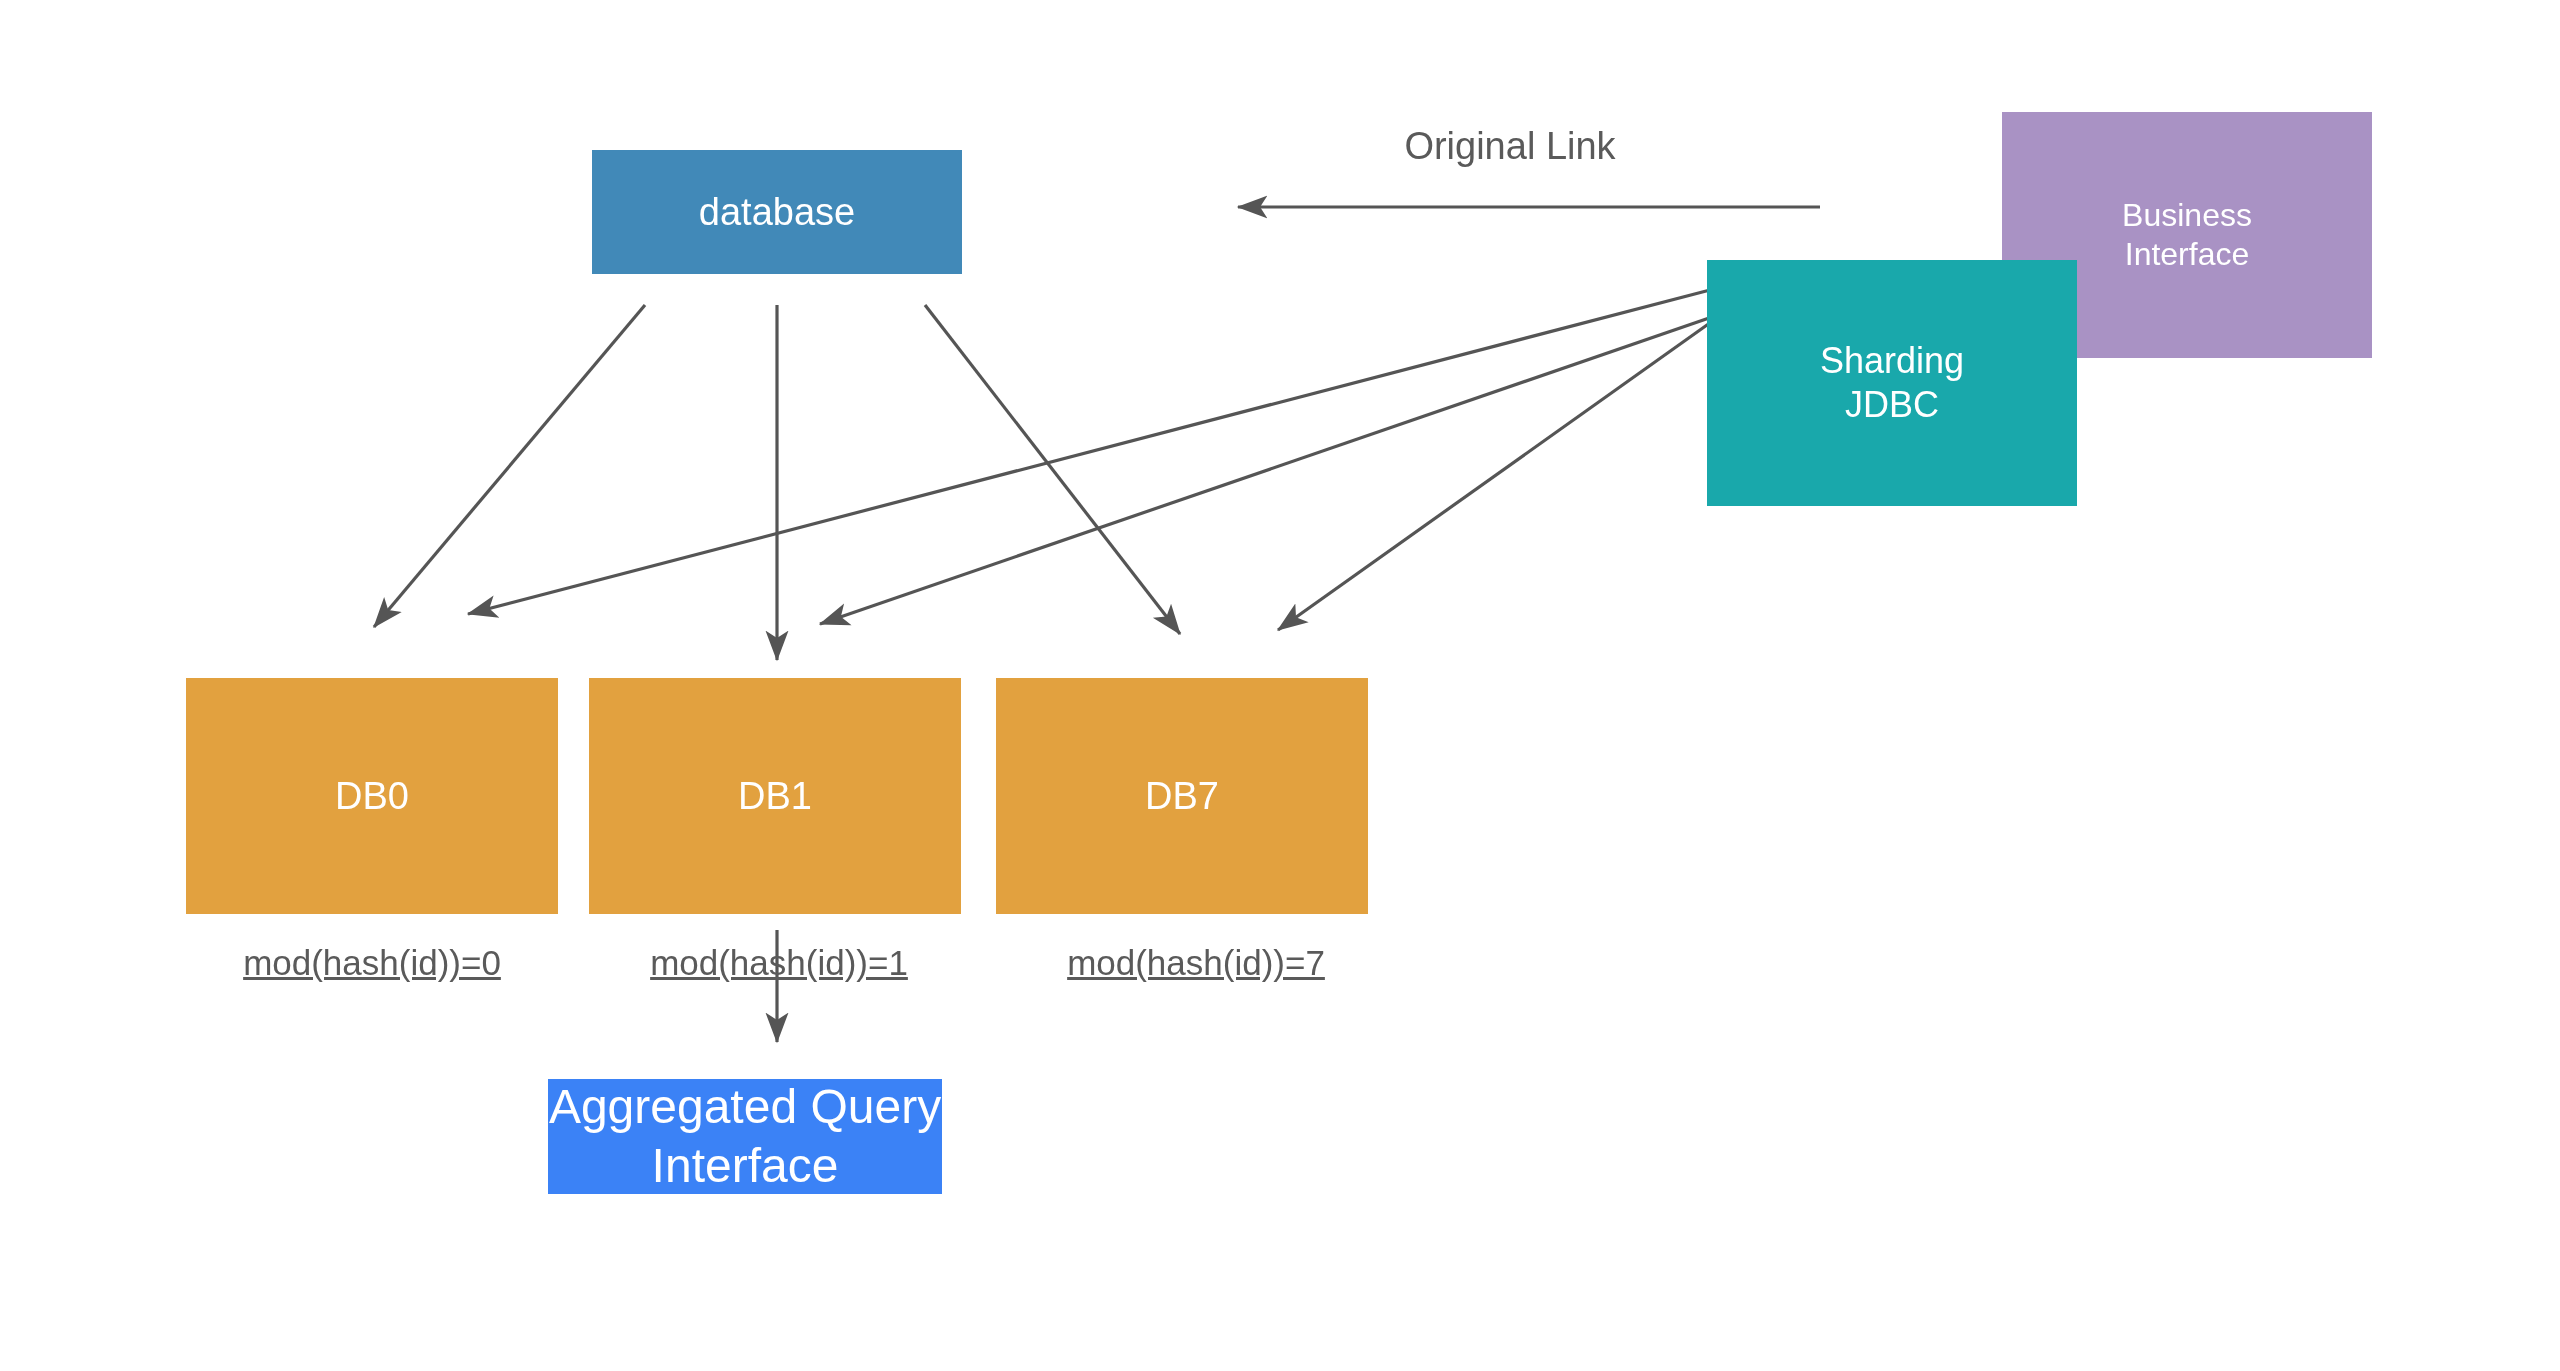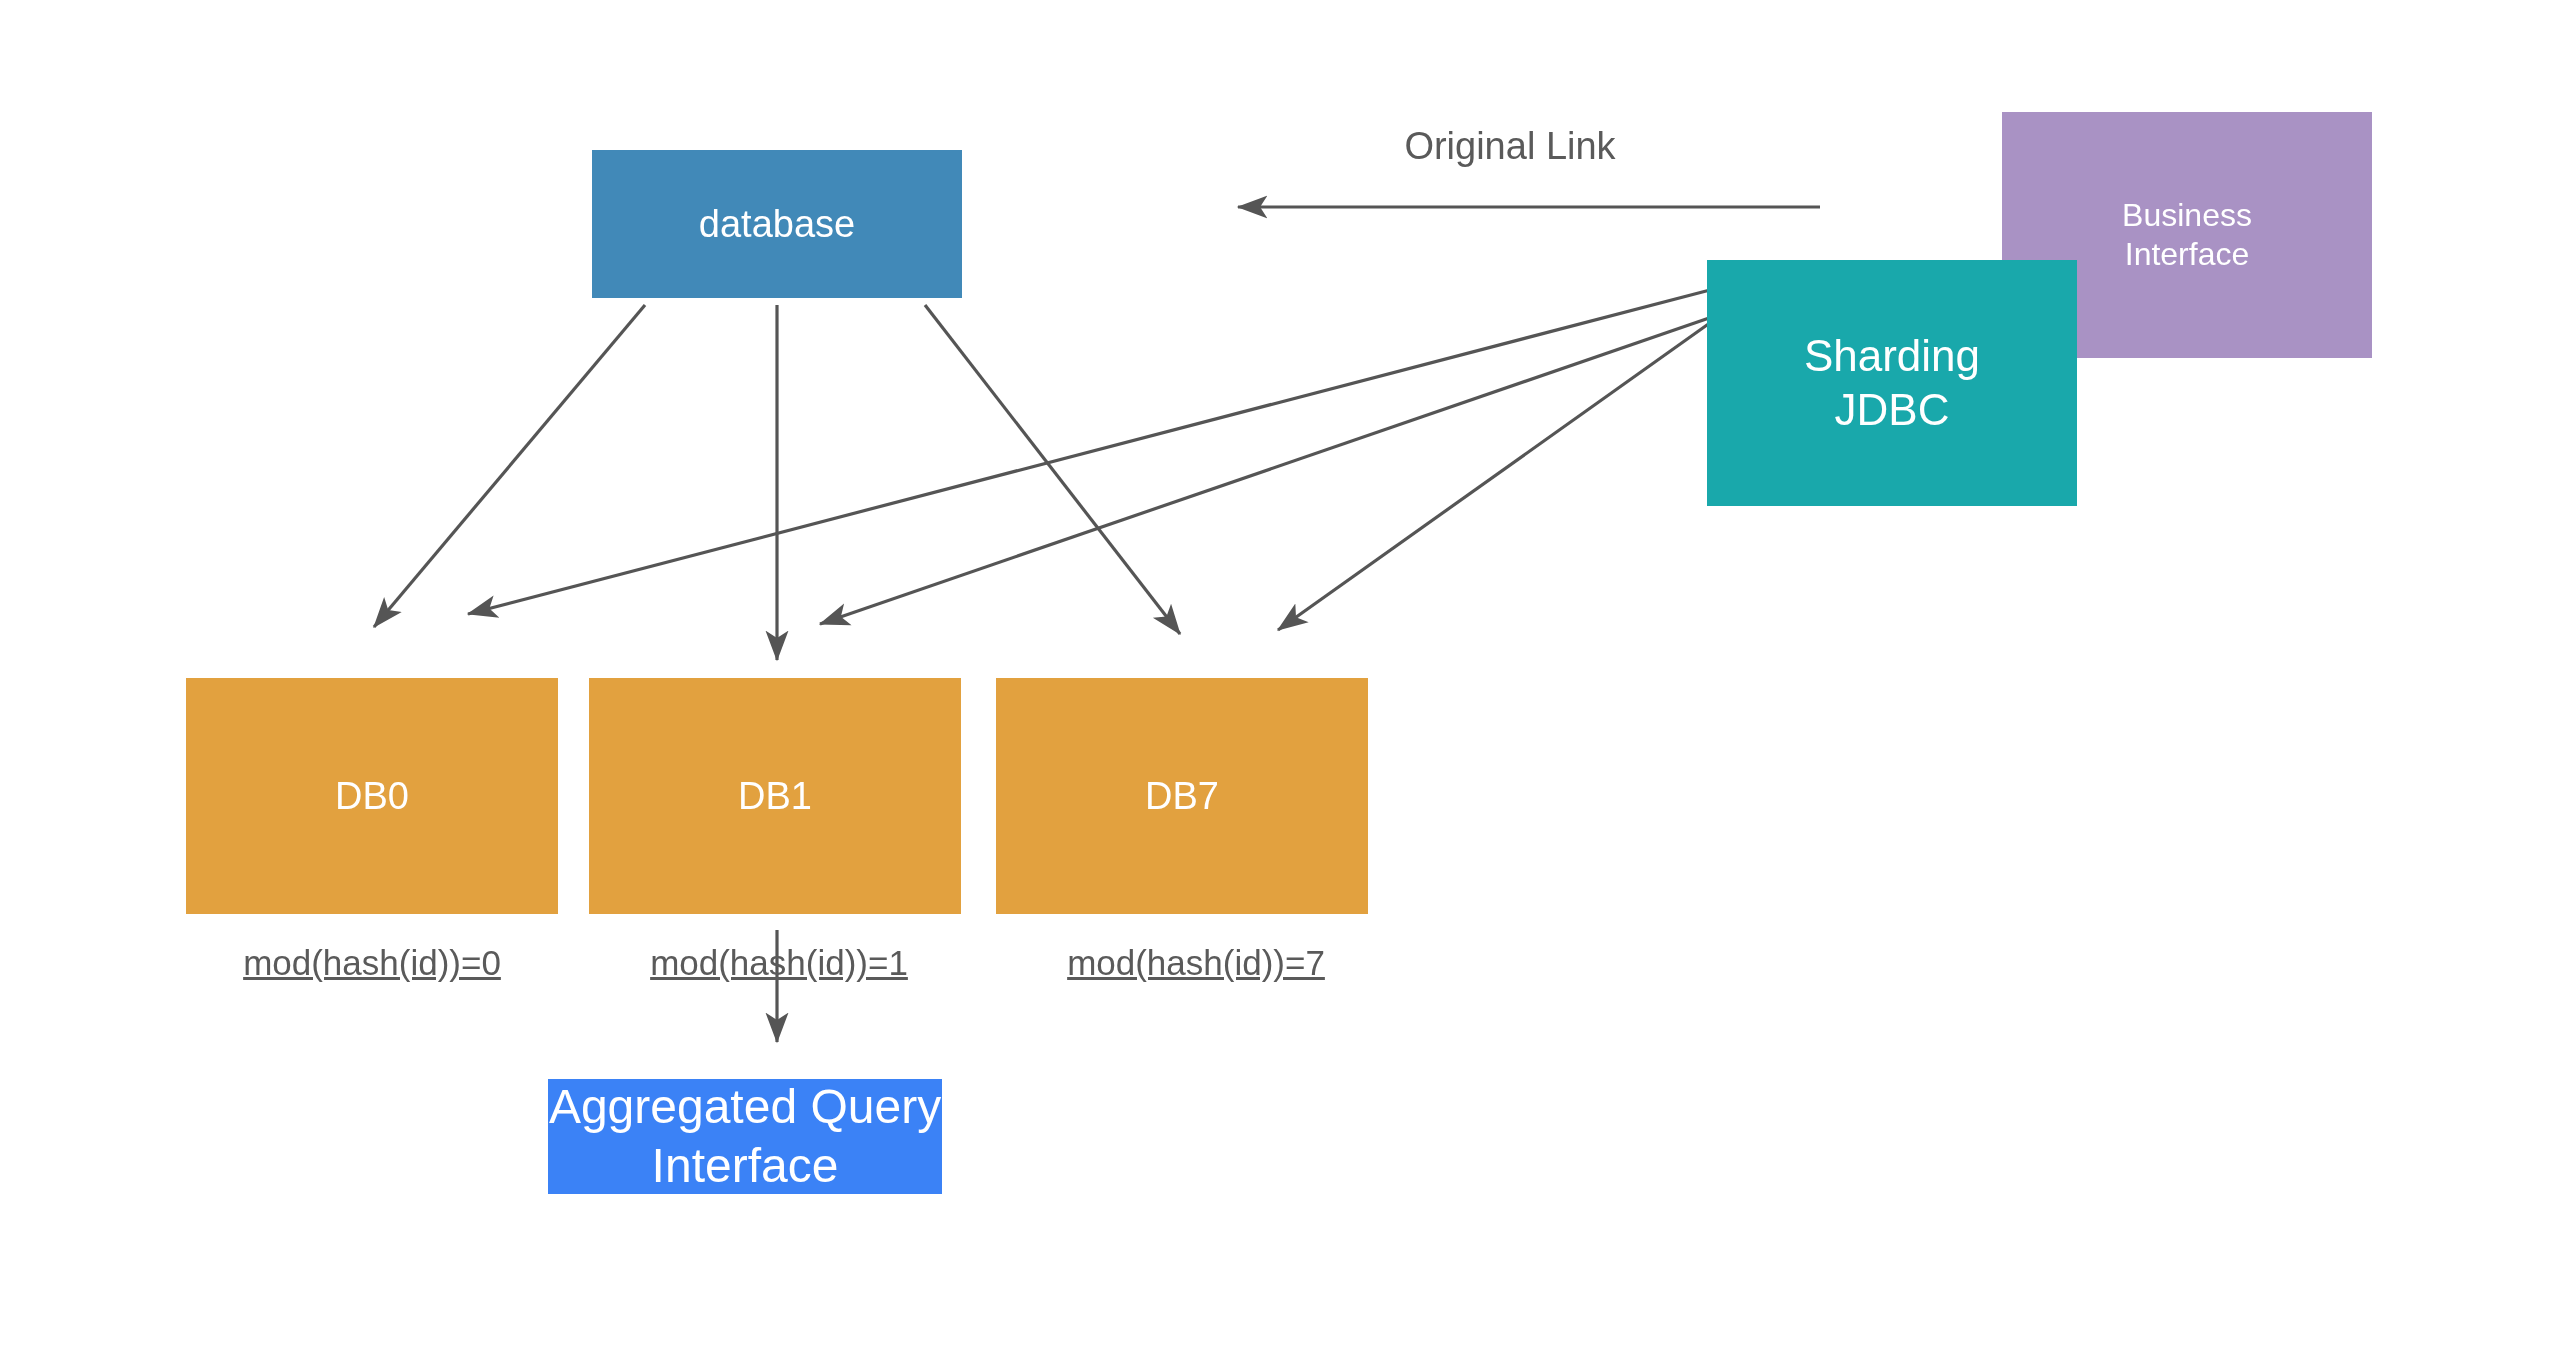--- a/index.html
+++ b/index.html
@@ -32,35 +32,35 @@
     box-sizing: border-box;
     display: flex;
     align-items: center;
     justify-content: center;
     text-align: center;
     color: #ffffff;
     line-height: 1.22;
     white-space: pre-line;
   }
   .node-database {
-    left: 592px; top: 150px; width: 370px; height: 148px;
+    left: 592px; top: 150px; width: 370px; height: 124px;
     background: #4189b8;
     font-size: 38px;
     z-index: 4;
   }
   .node-business {
     left: 2002px; top: 112px; width: 370px; height: 246px;
     background: #a992c4;
     font-size: 32px;
     z-index: 2;
   }
   .node-sharding {
     left: 1707px; top: 260px; width: 370px; height: 246px;
     background: #19a8ab;
-    font-size: 44px;
+    font-size: 36px;
     z-index: 3;
   }
   .node-db {
     top: 678px; width: 372px; height: 236px;
     background: #e2a13f;
     font-size: 38px;
     z-index: 4;
   }
   .node-db0 { left: 186px; }
   .node-db1 { left: 589px; }

